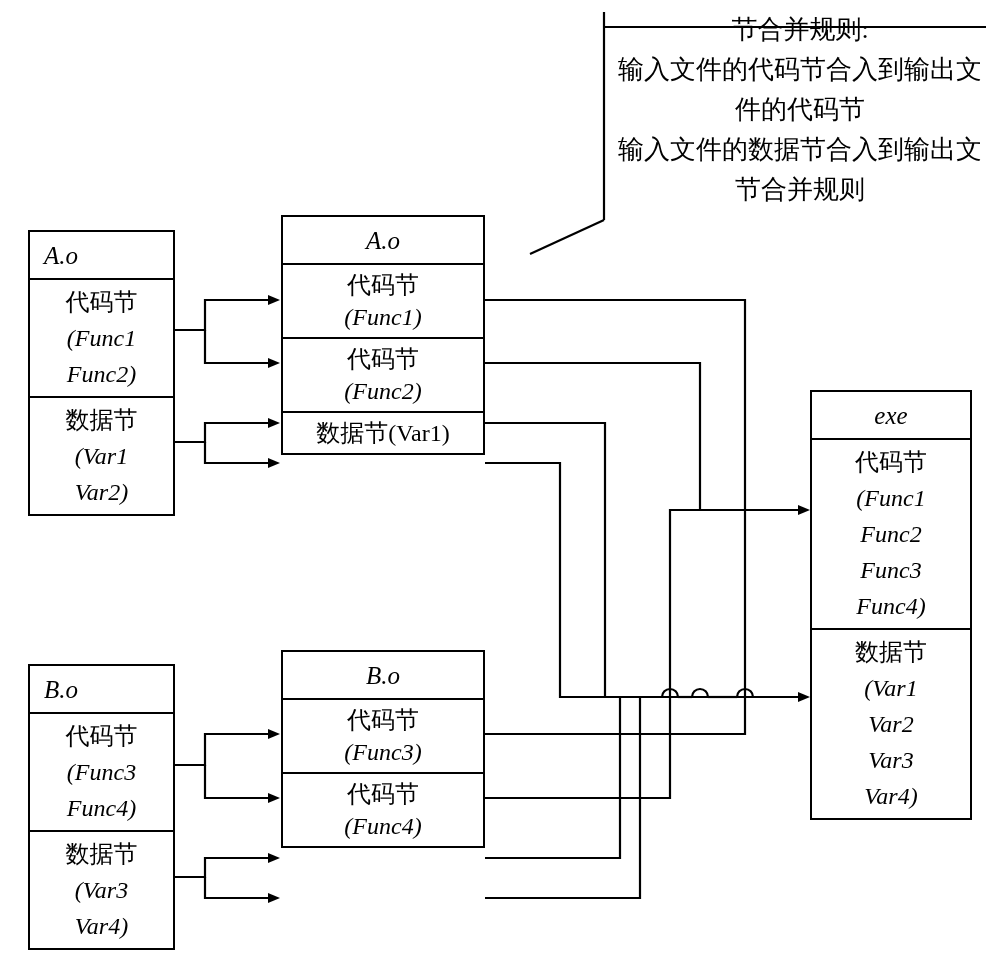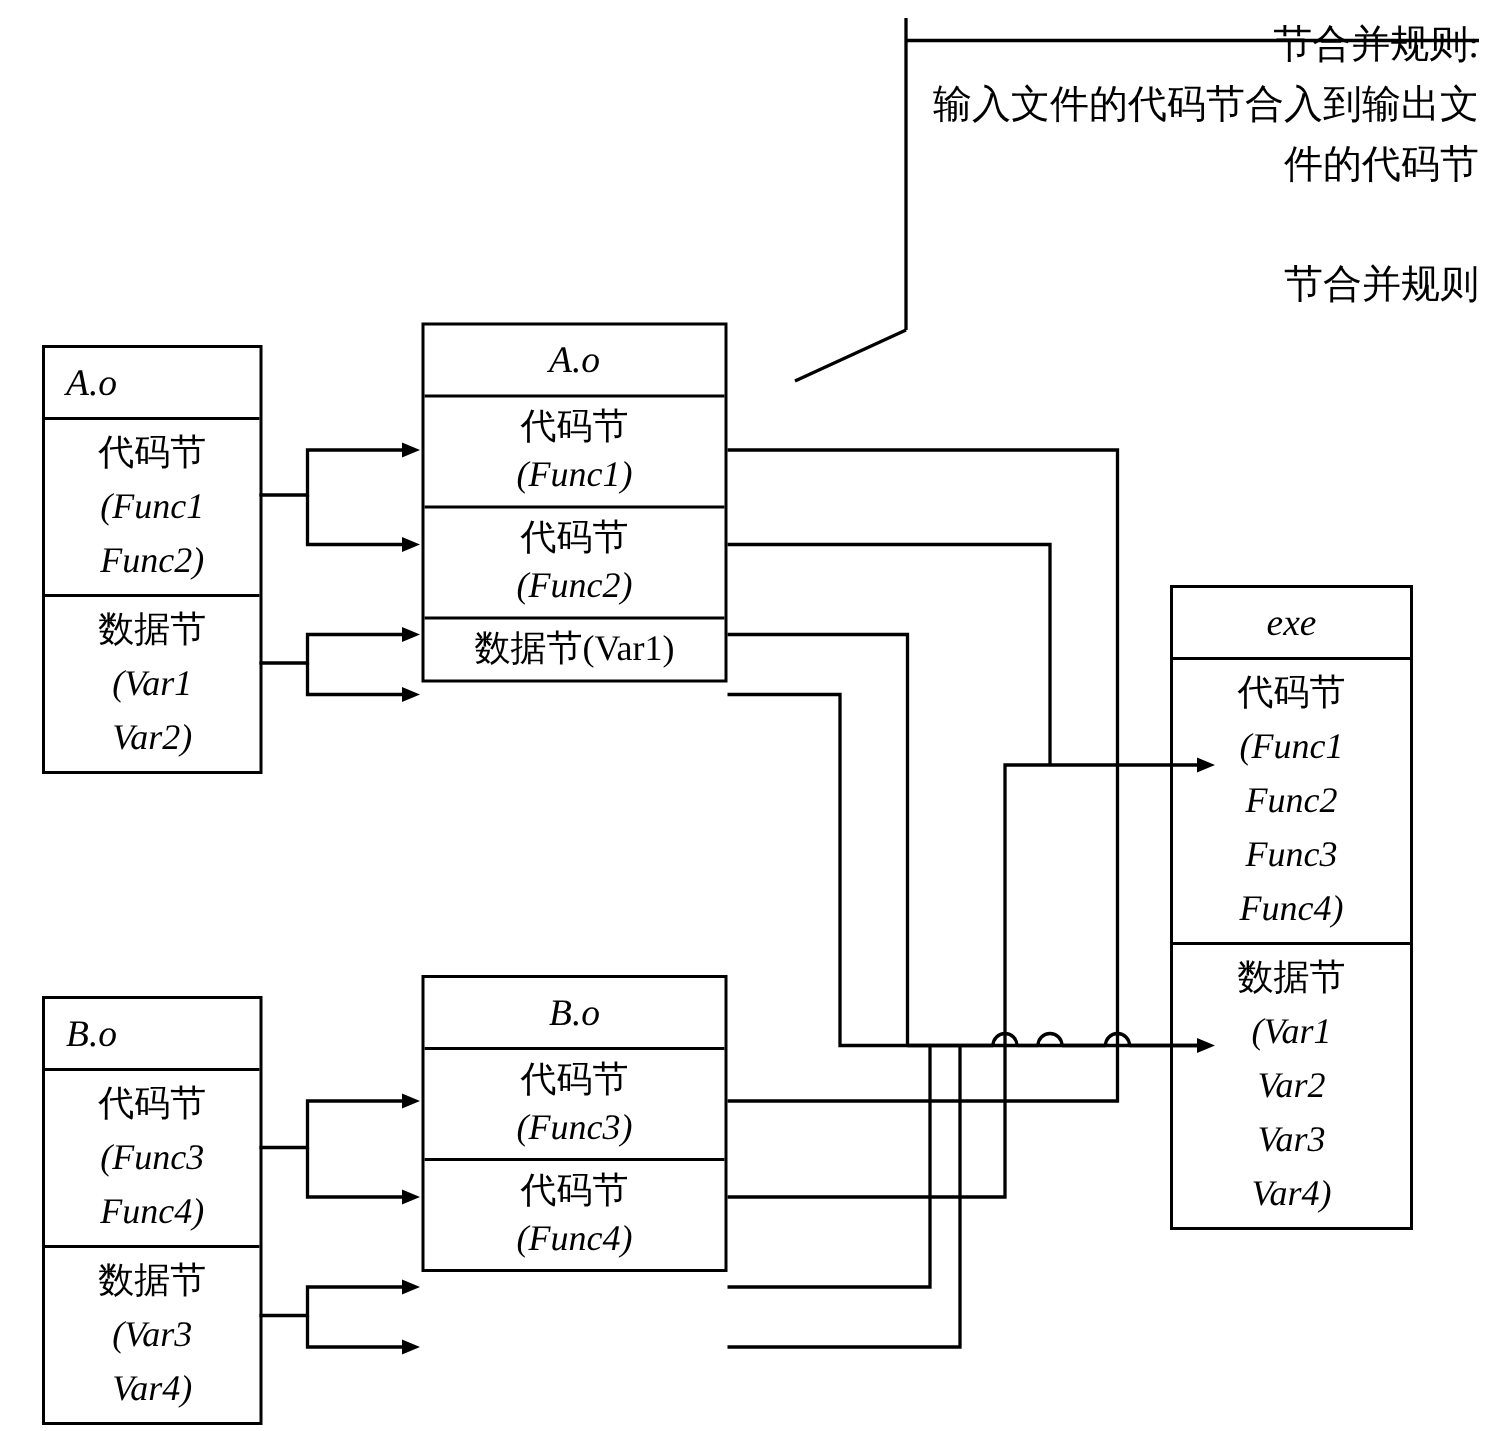--- a/index.html
+++ b/index.html
@@ -1,19 +1,19 @@
 <!DOCTYPE html>
 <html><head>
 <meta charset="utf-8">
 <style>
 html,body{margin:0;padding:0;font-family:"SimSun","宋体",serif;background:#fff}
 .stage{position:relative;width:1000px;height:954px}
 
 
-.note{position:absolute;font-size:26px;line-height:40px;text-align:right}
+.note{position:absolute;font-size:26px;line-height:40px;text-align:center}
 
 
 .box{position:absolute;background:#fff;border:2px solid #000}
 .box-title{font:italic 25px/36px "Times New Roman",serif;padding:6px 0 4px 14px;border-bottom:2px solid #000}
 .box-title.center{text-align:center;padding-left:0}
 .cell{font-size:24px;line-height:32px;text-align:center;border-bottom:2px solid #000;padding:4px 0}
 .cell:last-child{border-bottom:0}
 .cell .it{font-style:italic;font-family:"Times New Roman",serif}
 .cell .hz{font-family:"SimSun","宋体",serif;font-style:normal}
 .cell.lh{line-height:36px}
@@ -24,21 +24,21 @@
 </style>
 </head>
 <body>
 
 <div class="stage">
 
   <div class="note" style="left:614px;top:10px;width:372px">
     <span>节合并规则:</span><br>
     <span>输入文件的代码节合入到输出文</span><br>
     <span>件的代码节</span><br>
-    <br>
+    <span>输入文件的数据节合入到输出文</span><br>
     <span>节合并规则</span>
   </div>
 
   <div class="box" style="left:28px;top:230px;width:143px">
     <div class="box-title">A.o</div>
     <div class="cell lh">
       <span class="hz">代码节</span><br>
       <span class="it">(Func1<br>Func2)</span>
     </div>
     <div class="cell lh">
@@ -79,21 +79,21 @@
     <div class="cell">
       <span class="hz">代码节</span><br>
       <span class="it">(Func3)</span>
     </div>
     <div class="cell">
       <span class="hz">代码节</span><br>
       <span class="it">(Func4)</span>
     </div>
   </div>
 
-  <div class="box" style="left:780px;top:390px;width:158px">
+  <div class="box" style="left:810px;top:390px;width:158px">
     <div class="box-title center">exe</div>
     <div class="cell lh">
       <span class="hz">代码节</span><br>
       <span class="it">(Func1<br>Func2<br>Func3<br>Func4)</span>
     </div>
     <div class="cell lh">
       <span class="hz">数据节</span><br>
       <span class="it">(Var1<br>Var2<br>Var3<br>Var4)</span>
     </div>
   </div>

